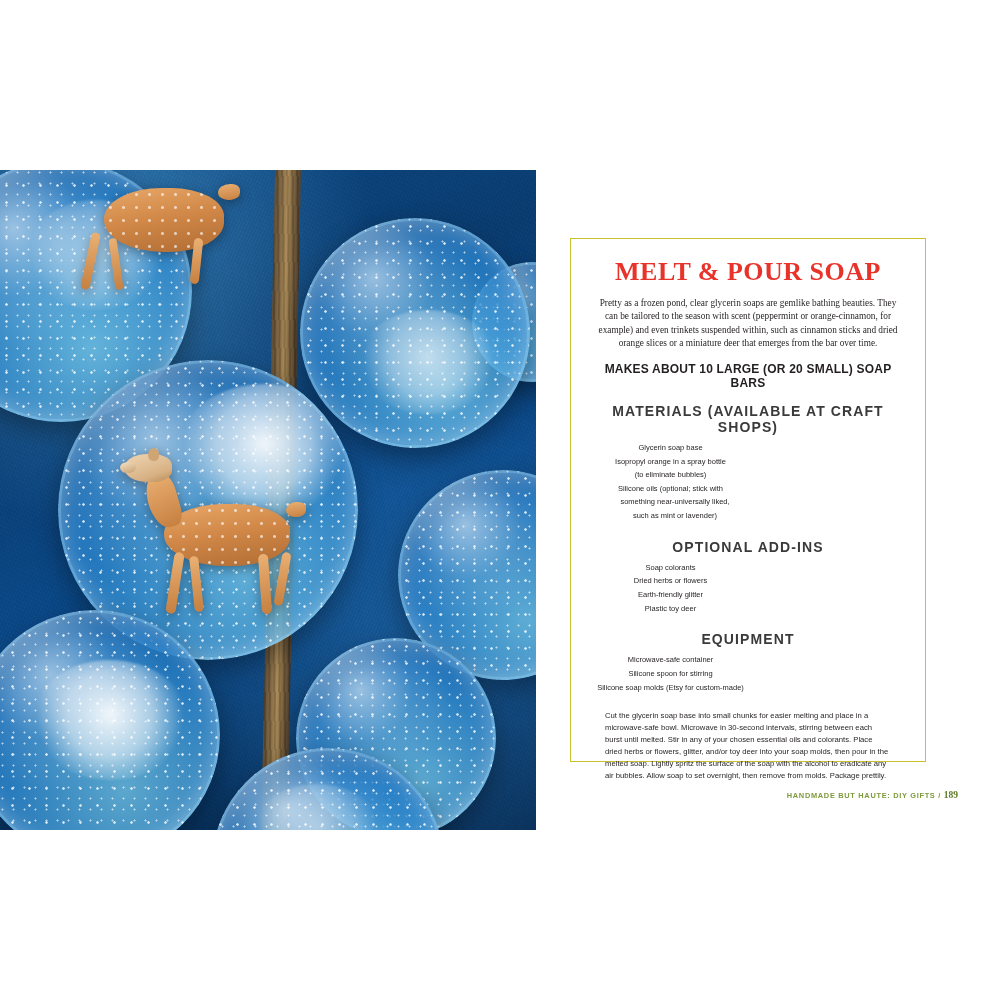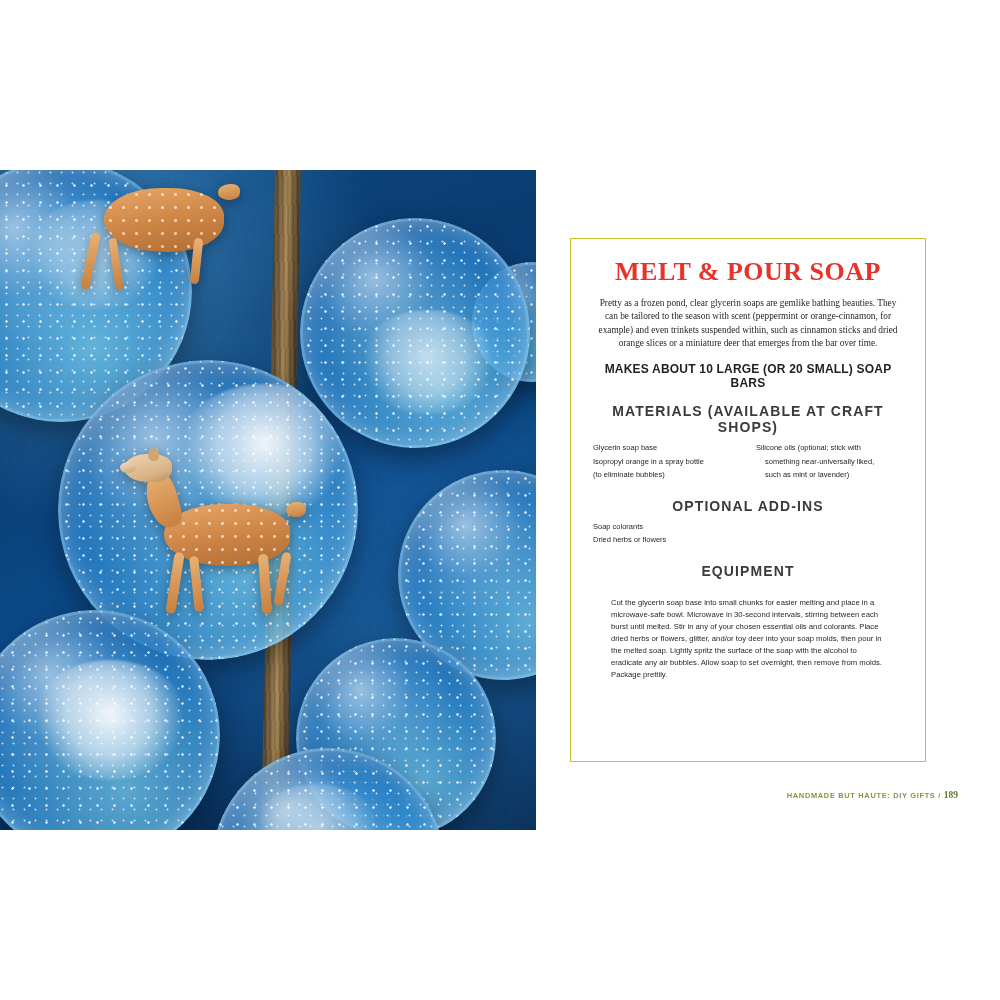--- a/index.html
+++ b/index.html
@@ -190,40 +190,40 @@
   .sec-head {
     font-size: 14px;
     font-weight: bold;
     letter-spacing: 1.1px;
     color: #3a3a3a;
     margin: 0 0 8px 0;
     text-transform: uppercase;
   }
   .cols {
     display: flex;
-    gap: 16px;
-    text-align: left;
+    text-align: center;
     margin-bottom: 14px;
+    flex-direction: column;
   }
   .col { width: 50%; }
   .col p {
     margin: 0 0 3px 0;
     font-size: 7.5px;
     line-height: 1.42;
     color: #231f20;
   }
   .col p.indent { padding-left: 9px; }
   .body-text {
     text-align: left;
     font-size: 7.7px;
     line-height: 1.55;
     color: #231f20;
     margin-top: 6px;
   }
-  .body-text p { margin: 18px; }
+  .body-text p { margin: 12px; }
 
   .footer {
     position: absolute;
     right: 42px; bottom: 30px;
     font-size: 7.4px;
     letter-spacing: 0.7px;
     color: #7f9a3c;
     font-weight: bold;
     white-space: nowrap;
   }
@@ -347,23 +347,36 @@
             <p class="indent">such as mint or lavender)</p>
           </div>
         </div>
 
         <div class="sec-head">OPTIONAL ADD-INS</div>
         <div class="cols">
           <div class="col">
             <p>Soap colorants</p>
             <p>Dried herbs or flowers</p>
           </div>
+          <div class="col">
+            <p>Earth-friendly glitter</p>
+            <p>Plastic toy deer</p>
+          </div>
         </div>
 
         <div class="sec-head">EQUIPMENT</div>
+        <div class="cols">
+          <div class="col">
+            <p>Microwave-safe container</p>
+            <p>Silicone spoon for stirring</p>
+          </div>
+          <div class="col">
+            <p>Silicone soap molds (Etsy for custom-made)</p>
+          </div>
+        </div>
 
         <div class="body-text">
           <p>Cut the glycerin soap base into small chunks for easier melting and place in a microwave-safe bowl. Microwave in 30-second intervals, stirring between each burst until melted. Stir in any of your chosen essential oils and colorants. Place dried herbs or flowers, glitter, and/or toy deer into your soap molds, then pour in the melted soap. Lightly spritz the surface of the soap with the alcohol to eradicate any air bubbles. Allow soap to set overnight, then remove from molds. Package prettily.</p>
         </div>
 
       </div>
     </div>
 
     <div class="footer">
       <span>HANDMADE BUT HAUTE: DIY GIFTS /</span>

